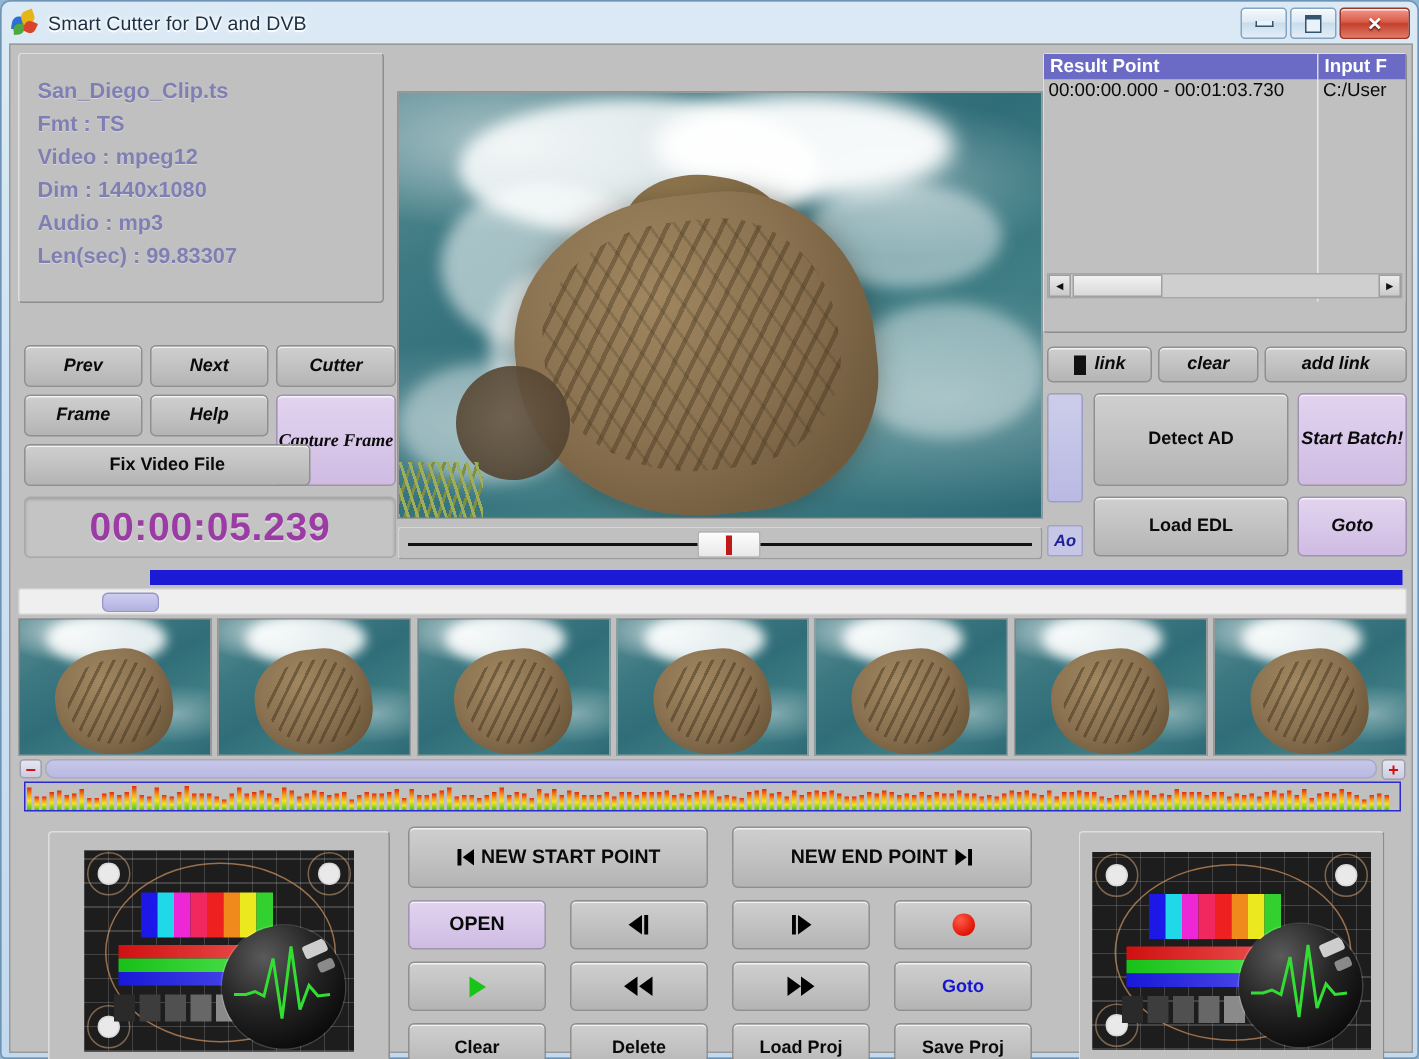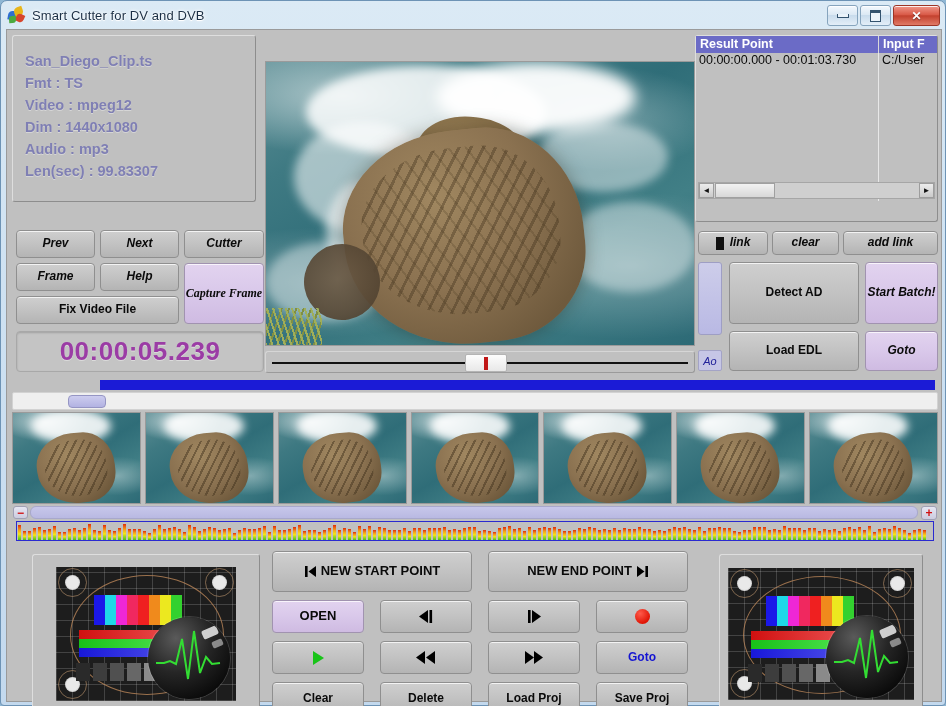--- a/index.html
+++ b/index.html
@@ -83,21 +83,21 @@
     background:linear-gradient(180deg,#e2d3ef 0%,#d9c8ea 50%,#cfbbe2 100%);
     border-color:#a193b0;
   }
   
   #btn-prev{left:9px;top:200px;width:79px;height:28px;}
   #btn-next{left:93px;top:200px;width:79px;height:28px;}
   #btn-options{left:177px;top:200px;width:80px;height:28px;}
   #btn-lang{left:9px;top:233px;width:79px;height:28px;}
   #btn-help{left:93px;top:233px;width:79px;height:28px;}
   #btn-capture{left:177px;top:233px;width:80px;height:61px;flex-direction:column;font-family:Liberation Serif, serif;}
-  #btn-fixvideo{left:9px;top:266px;width:163px;height:28px;}
+  #btn-fixvideo{left:9px;top:266px;width:191px;height:28px;}
   
   #timecode-box{
     left:9px;top:301px;width:248px;height:41px;
     background:#c4c4c4;
     border:1px solid #a8a8a8;border-radius:4px;
     box-shadow:inset 0 1px 2px rgba(0,0,0,.18);
     display:flex;align-items:center;justify-content:center;
   }
   #timecode-box span{
     font-size:26px;font-weight:bold;color:#9b3ca5;letter-spacing:.5px;
@@ -206,21 +206,21 @@
   #btn-addbatch{left:836px;top:201px;width:95px;height:24px;}
   #ao-slider{
     left:691px;top:232px;width:24px;height:73px;
     background:linear-gradient(180deg,#cdcdea,#b9b9e4);
     border:1px solid #9e9ec4;border-radius:3px;
   }
   #ao-label{
     position:absolute;left:691px;top:320px;width:24px;height:21px;
     background:#c6c6e6;border:1px solid #a3a3c6;border-radius:2px;box-sizing:border-box;
     display:flex;align-items:center;justify-content:center;
-    font-size:11px;font-weight:normal;font-style:italic;color:#22229a;
+    font-size:11px;font-weight:bold;font-style:italic;color:#22229a;
   }
   #btn-detectad{left:722px;top:232px;width:130px;height:62px;}
   #btn-loadedl{left:722px;top:301px;width:130px;height:40px;}
   #btn-startbatch{left:858px;top:232px;width:73px;height:62px;flex-direction:column;}
   #btn-exit{left:858px;top:301px;width:73px;height:40px;}
   
   #progress-row{position:absolute;left:5px;top:349px;width:926px;height:13px;}
   #progress-row .pbg{position:absolute;inset:0;background:#c0c0c0;}
   #progress-row .pfill{position:absolute;left:88px;top:1px;width:835px;height:10px;background:#1b1bd6;}
   #hscroll-main{

